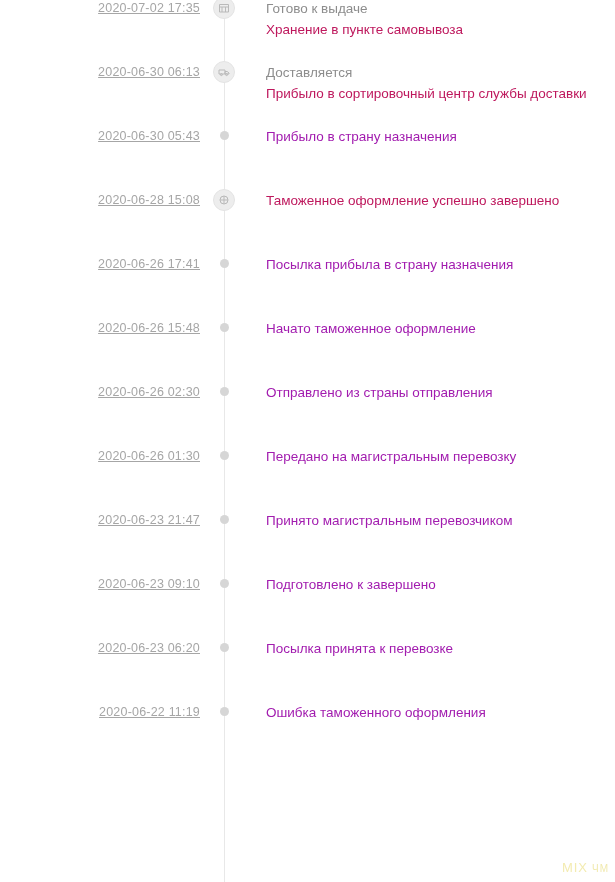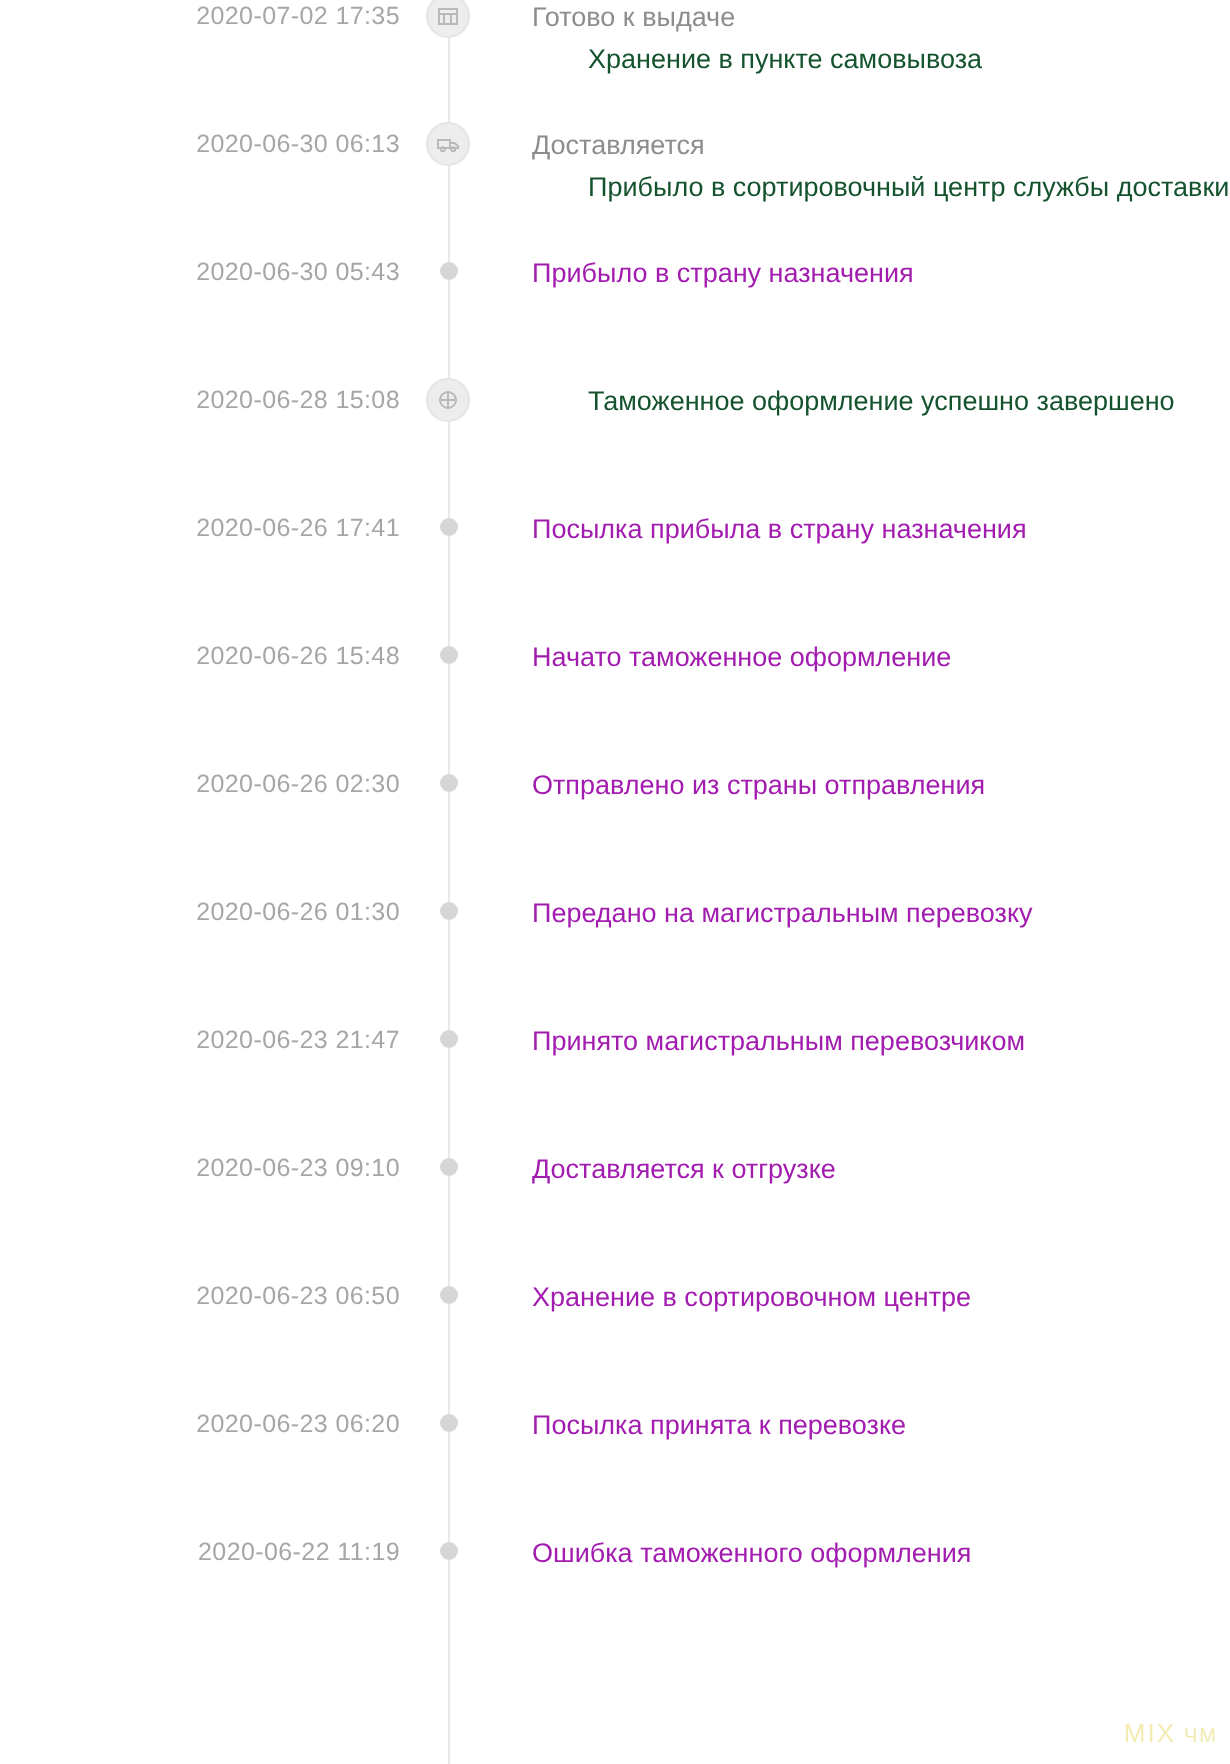--- a/index.html
+++ b/index.html
@@ -46,20 +46,21 @@
   .event-time {
     width: 200px;
     flex: 0 0 200px;
     text-align: right;
     padding-right: 0;
     font-size: 12.5px;
     color: #a6a6a6;
     line-height: 16px;
     letter-spacing: 0.2px;
     white-space: nowrap;
+    text-decoration: underline;
   }
   .event-marker {
     flex: 0 0 48px;
     width: 48px;
     position: relative;
     height: 22px;
   }
   .dot {
     position: absolute;
     left: 20px;
@@ -91,23 +92,22 @@
     padding-left: 18px;
   }
   .event-title {
     font-size: 13.5px;
     color: #8d8d8d;
     line-height: 18px;
     margin-bottom: 3px;
   }
   .event-sub {
     font-size: 13.5px;
-    color: #14532d;
+    color: #be185d;
     line-height: 18px;
-    margin-left: 28px;
   }
   .event-single .event-title {
     color: #a21caf;
     margin-bottom: 0;
   }
   
   .watermark {
     position: absolute;
     right: 6px;
     bottom: 6px;
@@ -235,30 +235,21 @@
         <div class="event-body">
           <div class="event-title">Принято магистральным перевозчиком</div>
         </div>
       </li>
       <li class="event event-single">
         <div class="event-time">2020-06-23 09:10</div>
         <div class="event-marker">
           <span class="dot"></span>
         </div>
         <div class="event-body">
-          <div class="event-title">Доставляется к отгрузке</div>
-        </div>
-      </li>
-      <li class="event event-single">
-        <div class="event-time">2020-06-23 06:50</div>
-        <div class="event-marker">
-          <span class="dot"></span>
-        </div>
-        <div class="event-body">
-          <div class="event-title">Хранение в сортировочном центре</div>
+          <div class="event-title">Подготовлено к завершено</div>
         </div>
       </li>
       <li class="event event-single">
         <div class="event-time">2020-06-23 06:20</div>
         <div class="event-marker">
           <span class="dot"></span>
         </div>
         <div class="event-body">
           <div class="event-title">Посылка принята к перевозке</div>
         </div>

